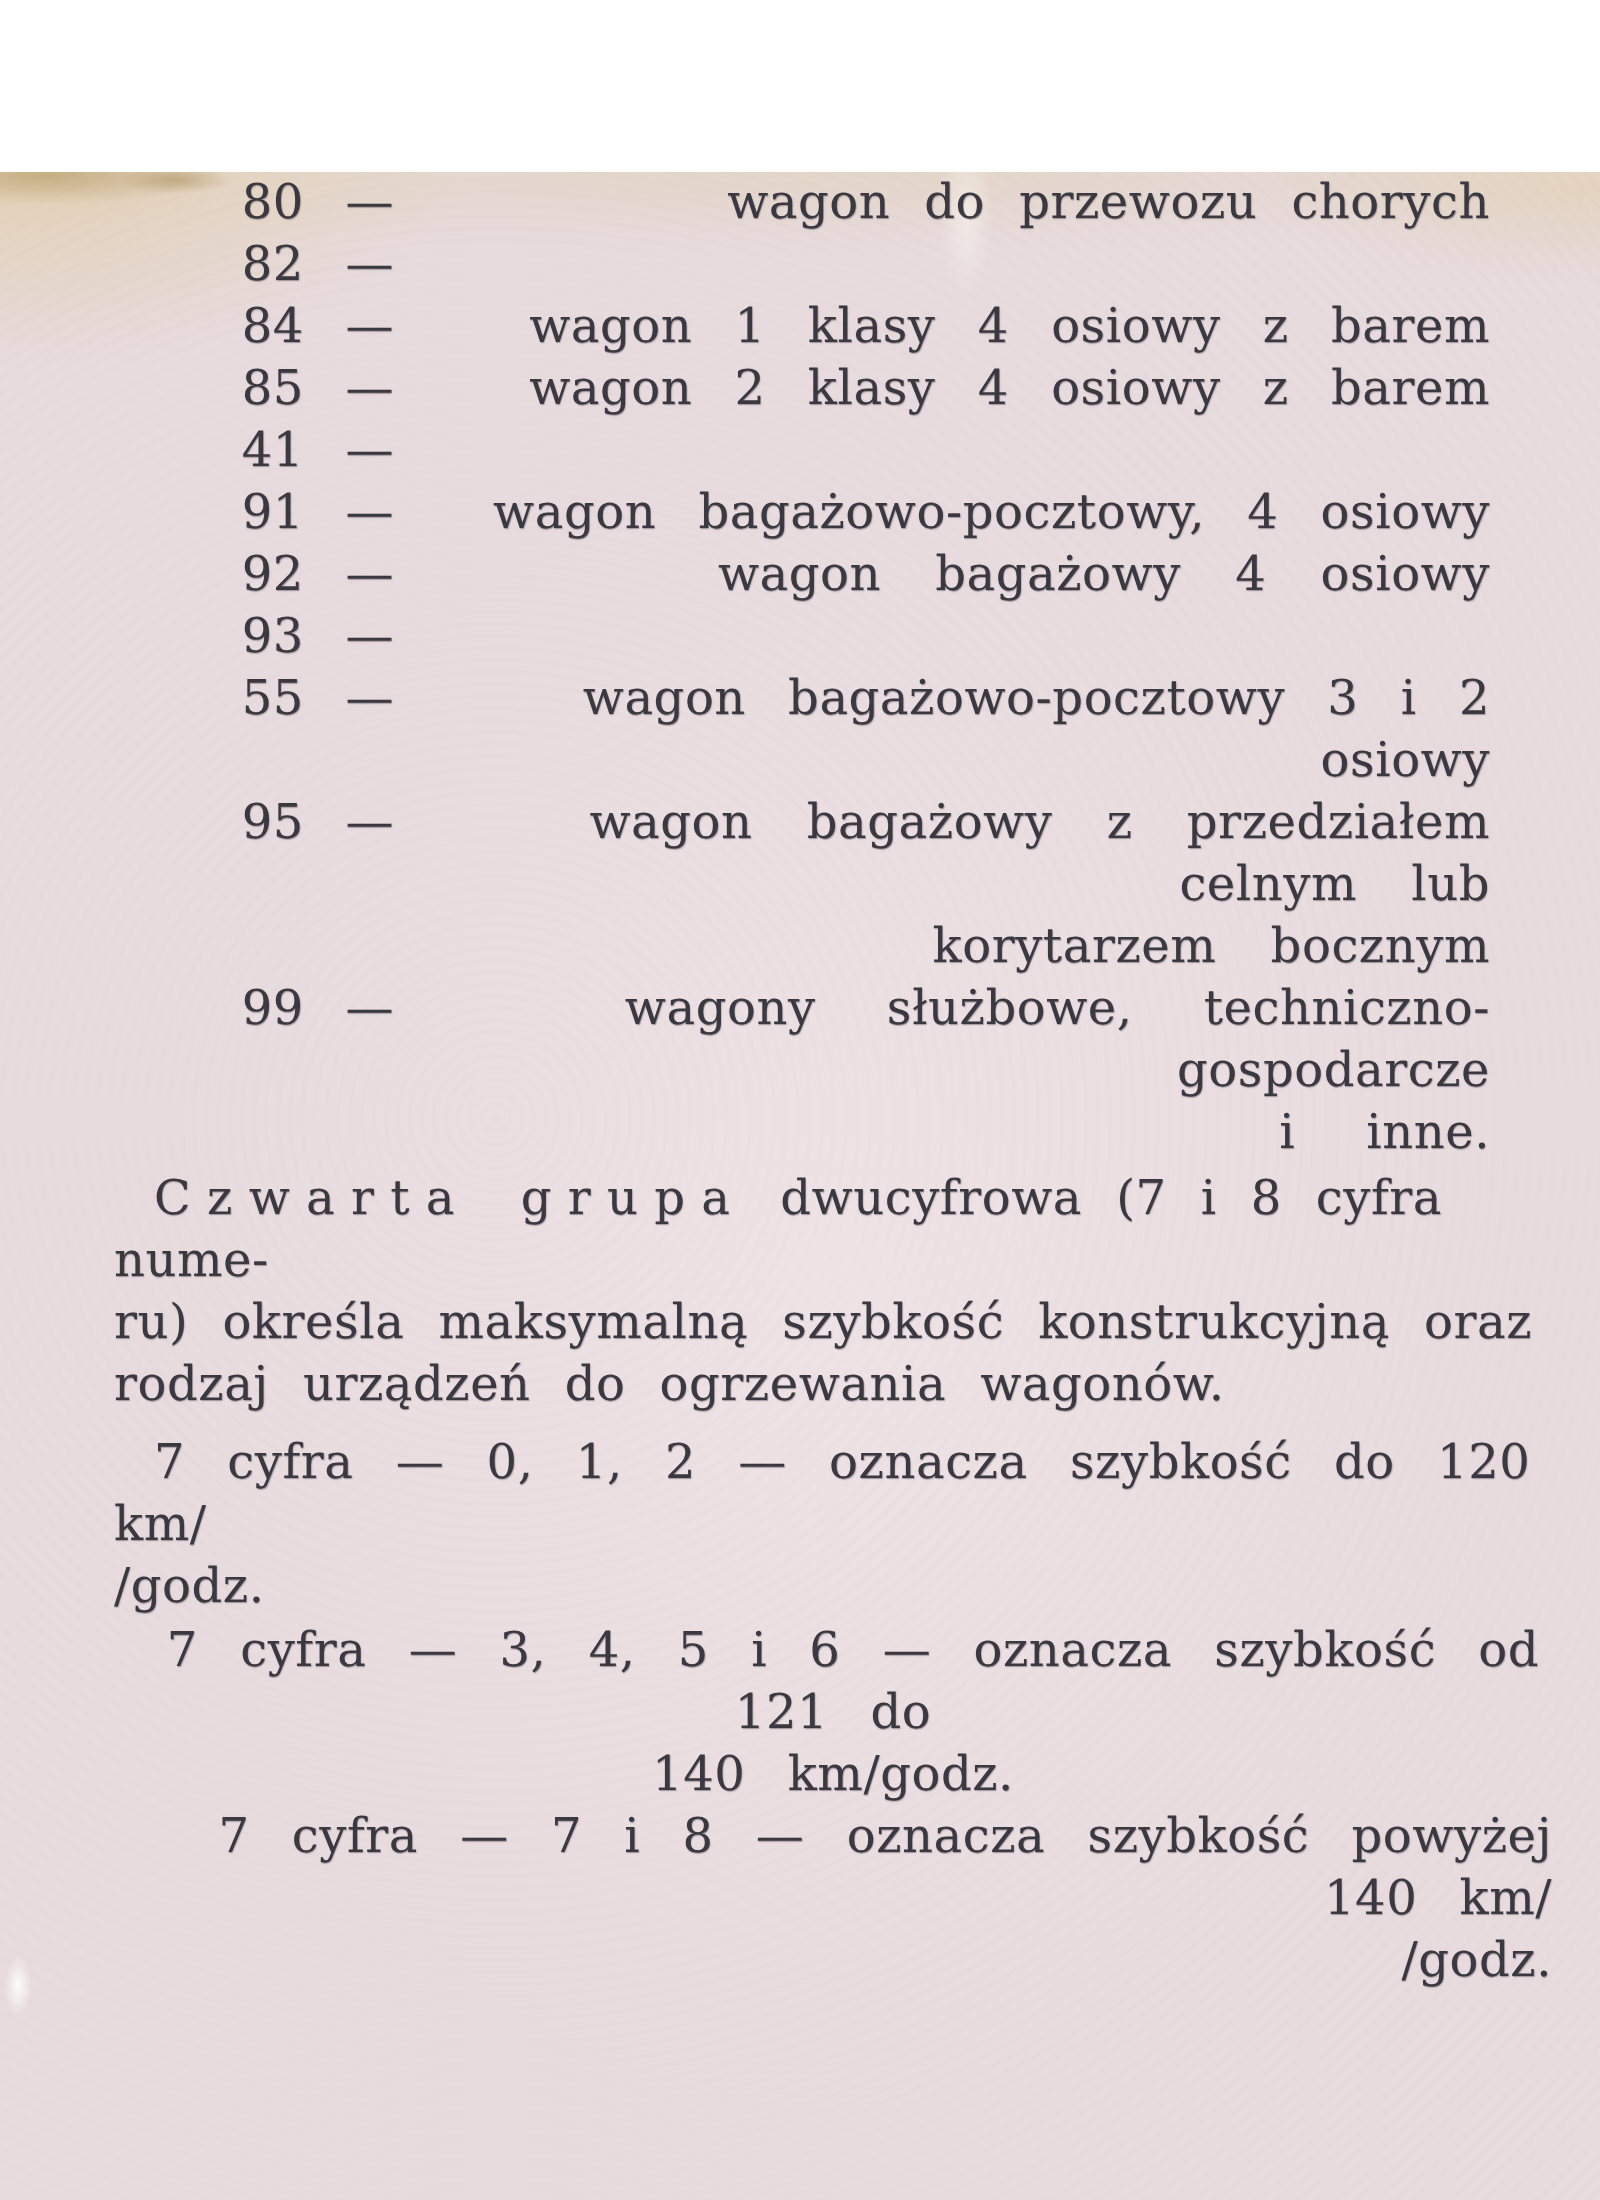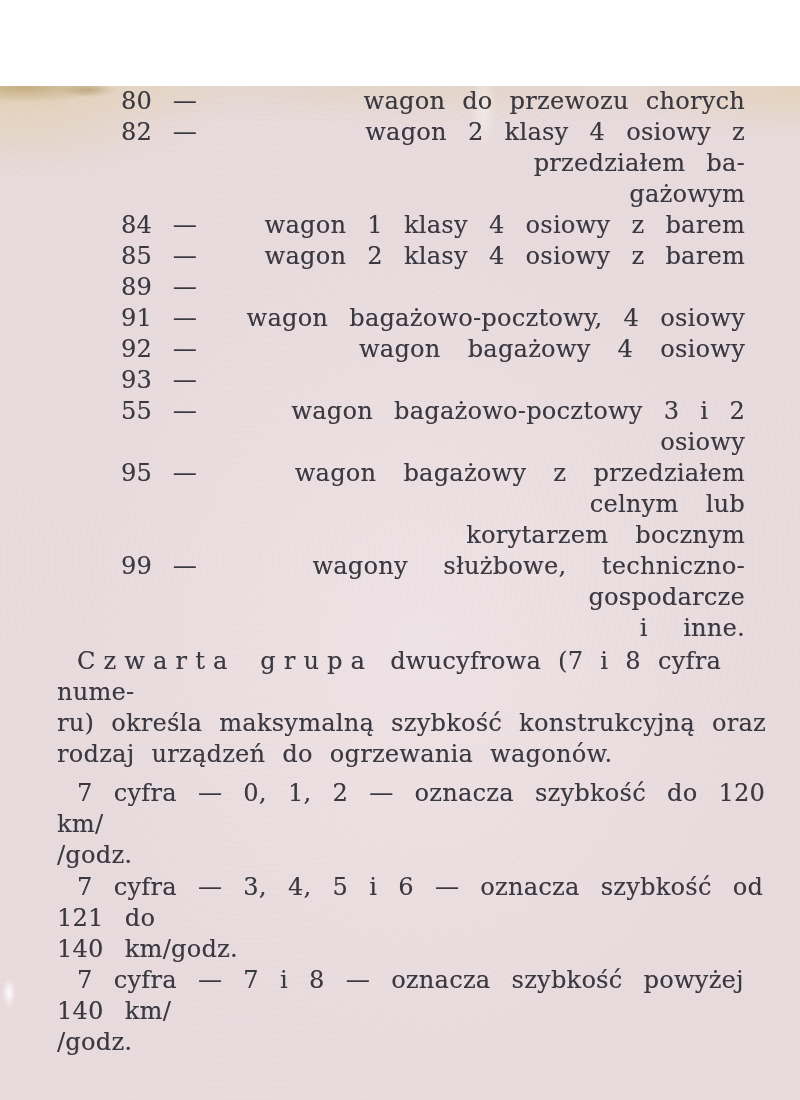--- a/index.html
+++ b/index.html
@@ -50,22 +50,22 @@
   .txt {
     white-space: pre-wrap;
   }
   .para {
     margin: 0 24px 0 57px;
     text-indent: 20px;
     white-space: pre-wrap;
   }
   .para.p1 { margin-top: 2px; }
   .para.p2 { margin-top: 8px; }
-  .para.p3 { margin-top: 1px; }
-  .para.p4 { margin-top: 0; }
+  .para.p3 { margin-top: 1px; text-align: center; }
+  .para.p4 { margin-top: 0; text-align: right; }
   .spaced {
     letter-spacing: 0.34em;
   }
   .ws1 { word-spacing: 0.55em; }
   .ws2 { word-spacing: 0.80em; }
   .ws3 { word-spacing: 1.15em; }
 </style>
 </head>
 <body>
 
@@ -75,38 +75,36 @@
 
     <div class="row1">
       <span class="code">80</span>
       <span class="dash">—</span>
       <span class="txt">wagon do przewozu chorych</span>
     </div>
 
     <div class="row1 ws1">
       <span class="code">82</span>
       <span class="dash">—</span>
-      <span class="txt">wagon 2 klasy 4 osiowy z przedziałem ba-
-gażowym</span>
     </div>
 
     <div class="row1 ws1">
       <span class="code">84</span>
       <span class="dash">—</span>
       <span class="txt">wagon 1 klasy 4 osiowy z barem</span>
     </div>
 
     <div class="row1 ws1">
       <span class="code">85</span>
       <span class="dash">—</span>
       <span class="txt">wagon 2 klasy 4 osiowy z barem</span>
     </div>
 
     <div class="row1 ws1">
-      <span class="code">89</span>
+      <span class="code">41</span>
       <span class="dash">—</span>
     </div>
 
     <div class="row1 ws1">
       <span class="code">91</span>
       <span class="dash">—</span>
       <span class="txt">wagon bagażowo-pocztowy, 4 osiowy</span>
     </div>
 
     <div class="row1 ws2">

